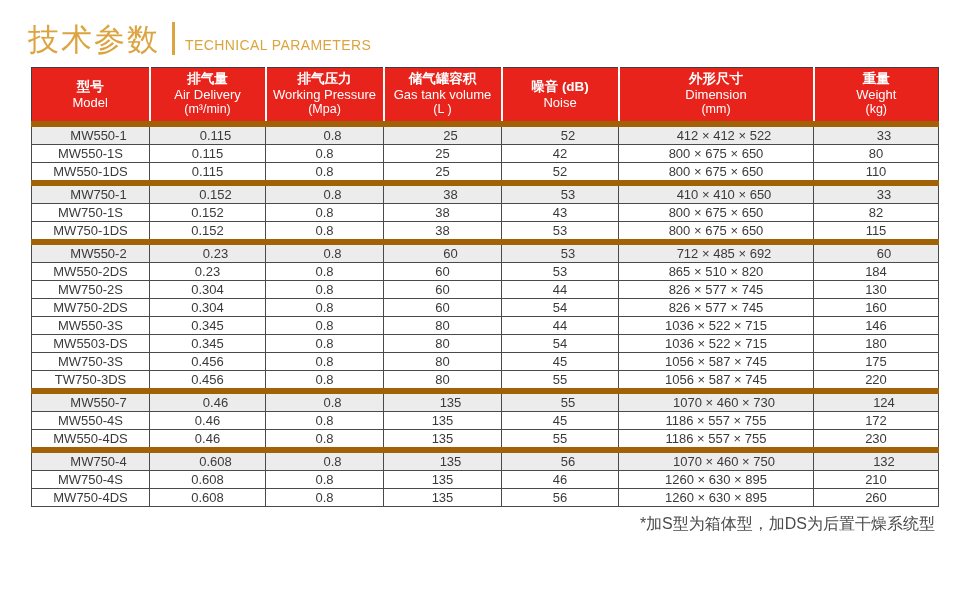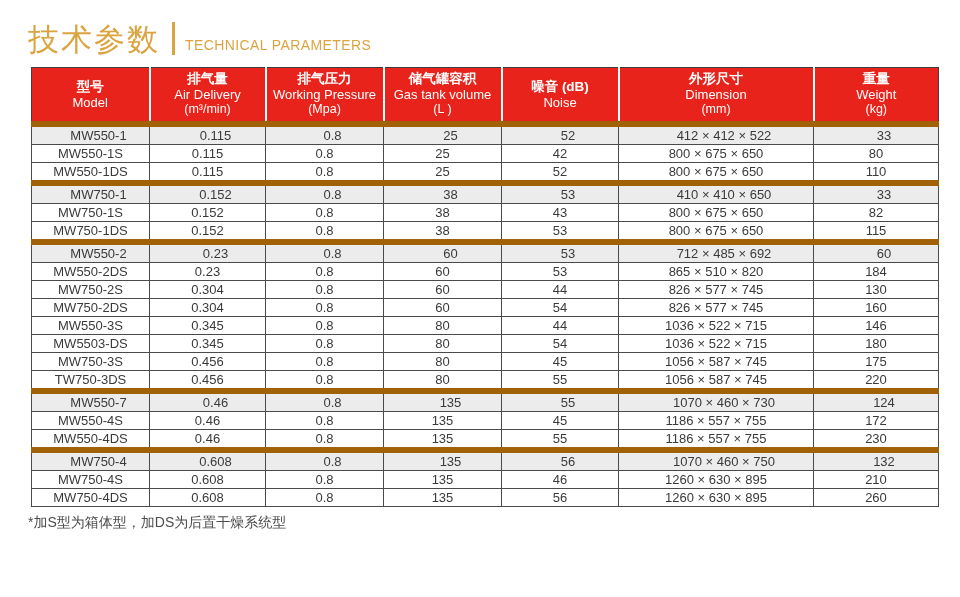--- a/index.html
+++ b/index.html
@@ -83,22 +83,22 @@
   }
   tbody tr.band td {
     background: var(--band, #ececec);
     border-top: 6px solid #a16207;
     padding-left: 16px;
   }
   
   .footnote {
     width: 907px;
     margin: 7px 0 0 28px;
-    text-align: left;
-    font-size: 14px;
+    text-align: right;
+    font-size: 16px;
     color: #4b4b4b;
   }
 </style>
 </head>
 <body>
 
 <div class="page">
 
   <div class="title-row">
     <span class="title-cn">技术参数</span>

